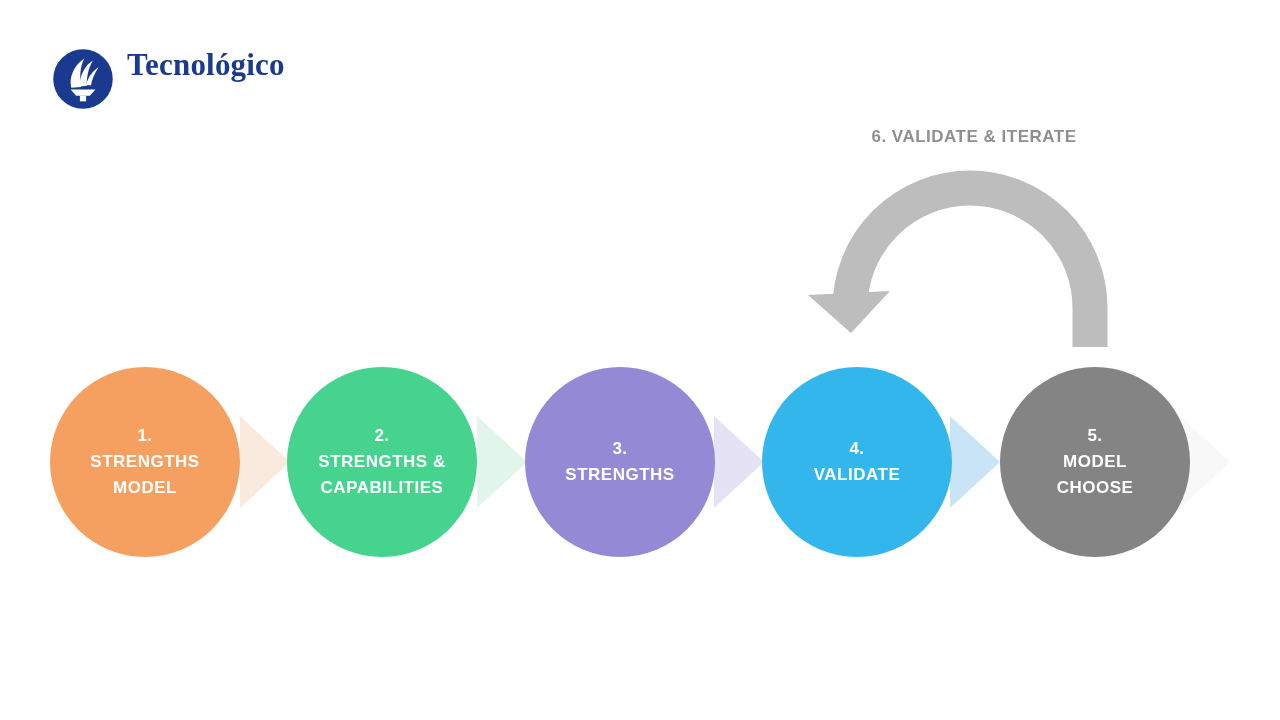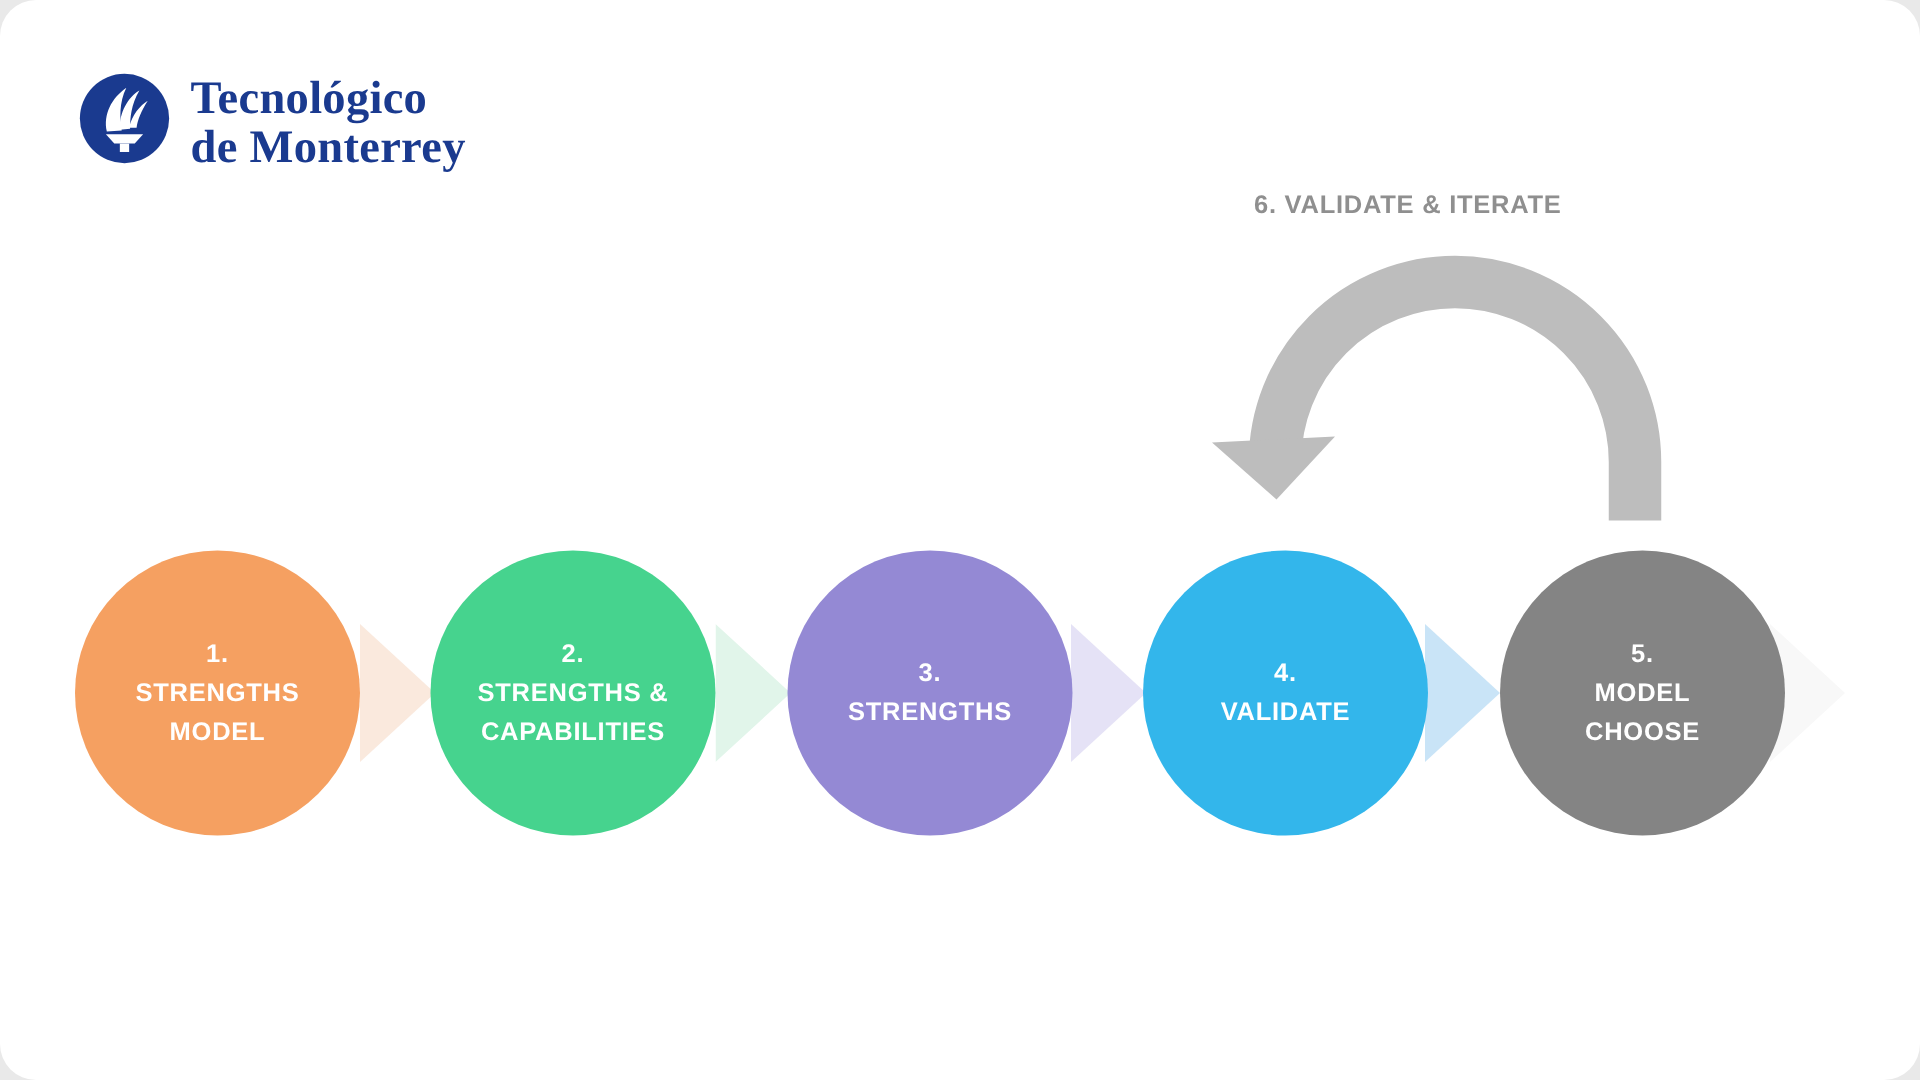--- a/index.html
+++ b/index.html
@@ -1,57 +1,56 @@
 <!DOCTYPE html>
 <html><head>
 <meta charset="utf-8">
 <style>
   html,body{margin:0;padding:0;}
   body{font-family:"Liberation Sans",sans-serif;background:#e9e9e9;}
-  .stage{position:relative;width:1280px;height:720px;background:#ffffff;overflow:hidden;margin:0 auto;border-radius:24px;}
+  .stage{position:relative;width:1280px;height:720px;background:#ffffff;overflow:hidden;margin:0 auto;}
 
   
   .logo{position:absolute;left:52px;top:48px;display:flex;align-items:flex-start;}
   .logo-mark{width:62px;height:62px;flex:0 0 auto;}
   .logo-text{margin-left:13px;font-family:"Liberation Serif",serif;font-weight:700;
              font-size:31px;line-height:33px;letter-spacing:.2px;}
 
   
   .circle{position:absolute;top:367px;width:190px;height:190px;border-radius:50%;
           display:flex;flex-direction:column;align-items:center;justify-content:center;
           text-align:center;z-index:2;}
   .circle .txt{font-weight:bold;font-size:17px;line-height:26px;letter-spacing:.5px;}
   .c1{left:50px;} .c2{left:287px;} .c3{left:525px;} .c4{left:762px;} .c5{left:1000px;}
 
   
   .tri{position:absolute;top:416px;width:50px;height:92px;z-index:1;}
   .t1{left:240px;} .t2{left:477px;} .t3{left:714px;} .t4{left:950px;} .t5{left:1180px;}
 
   
-  .loop-label{position:absolute;left:836px;top:127px;width:360px;text-align:left;
+  .loop-label{position:absolute;left:794px;top:127px;width:360px;text-align:center;
               font-weight:bold;font-size:17px;letter-spacing:.5px;z-index:1;}
   .loop-svg{position:absolute;left:790px;top:160px;width:335px;height:195px;z-index:1;}
 </style>
 </head>
 <body>
 
 <div class="stage">
 
   <div class="logo">
     <svg class="logo-mark" viewBox="0 0 100 100" aria-hidden="true">
       <circle cx="50" cy="50" r="48" fill="#1A3A8F"></circle>
       <path d="M31 64 C27 46 36 28 52 17 C44 33 45 50 47 63 Z" fill="#ffffff"></path>
       <path d="M45 62 C44 44 54 27 66 20 C57 35 56 50 56 61 Z" fill="#ffffff"></path>
       <path d="M55 60 C58 46 67 36 75 31 C68 42 64 52 63 60 Z" fill="#ffffff"></path>
       <path d="M30 67 L70 67 L61 77 L39 77 Z" fill="#ffffff"></path>
       <rect x="45" y="77" width="10" height="9" fill="#ffffff"></rect>
     </svg>
     <div class="logo-text" style="color: rgb(26, 58, 143);">
       <div>Tecnológico</div>
-      <div>de Monterrey</div>
     </div>
   </div>
 
   <div class="loop-label" style="color: rgb(143, 143, 143);">6. VALIDATE &amp; ITERATE</div>
 
   <svg class="loop-svg" viewBox="0 0 335 195" aria-hidden="true">
     <path d="M 300 187 L 300 148 A 120 120 0 0 0 60 148" fill="none" stroke-width="35" stroke="#BDBDBD"></path>
     <polygon points="18,135 100,131 61,173" fill="#BDBDBD"></polygon>
   </svg>
 

